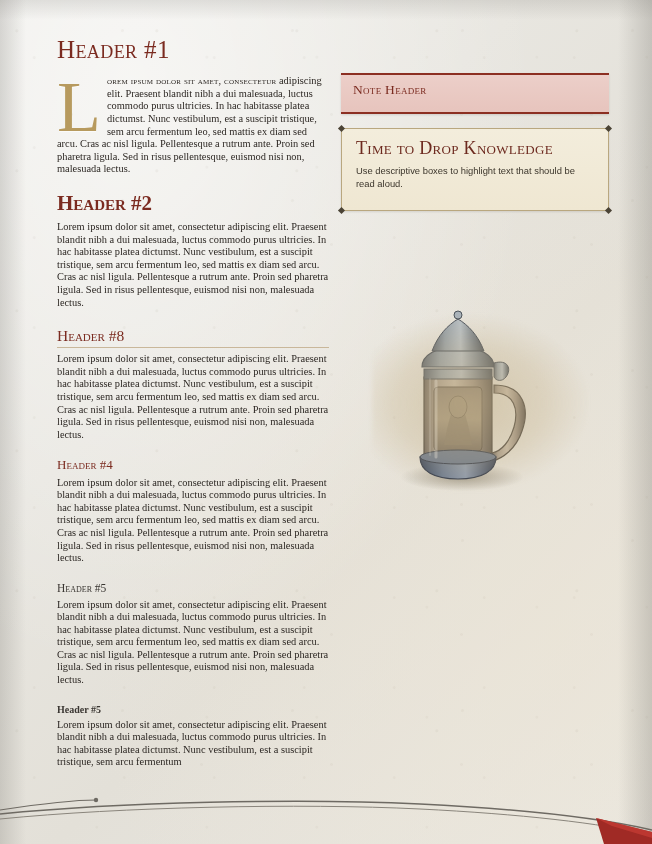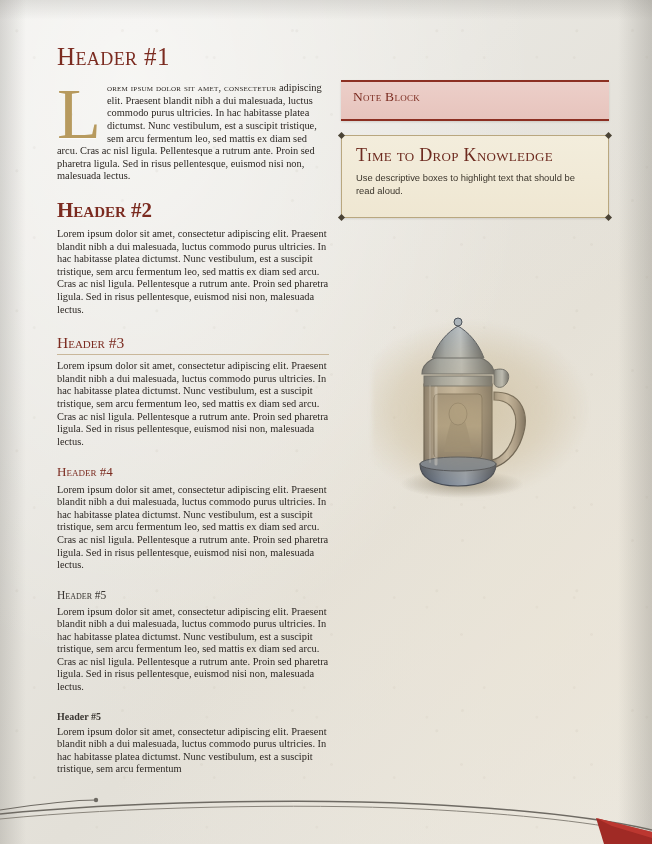--- a/index.html
+++ b/index.html
@@ -47,21 +47,21 @@
     pointer-events: none;
     background:
       linear-gradient(to right, rgba(120,118,112,0.25) 0px, rgba(120,118,112,0) 26px),
       linear-gradient(to left, rgba(120,118,112,0.30) 0px, rgba(120,118,112,0) 34px),
       linear-gradient(to bottom, rgba(120,118,112,0.18) 0px, rgba(120,118,112,0) 20px);
   }
 
   
   .content {
     position: absolute;
-    left: 0; top: 8px;
+    left: 0; top: 1px;
     width: 556px;
     height: 790px;
     z-index: 4;
   }
   .col-left {
     position: absolute;
     left: 57px;
     top: 36px;
     width: 272px;
   }
@@ -260,39 +260,39 @@
       <h1 class="h1">Header #1</h1>
 
       <div class="dropcap-wrap">
         <span class="dropcap">L</span>
         <p class="body"><span class="smallcaps-lead">orem ipsum dolor sit amet, consectetur</span><span> adipiscing elit. Praesent blandit nibh a dui malesuada, luctus commodo purus ultricies. In hac habitasse platea dictumst. Nunc vestibulum, est a suscipit tristique, sem arcu fermentum leo, sed mattis ex diam sed arcu. Cras ac nisl ligula. Pellentesque a rutrum ante. Proin sed pharetra ligula. Sed in risus pellentesque, euismod nisi non, malesuada lectus.</span></p>
       </div>
 
       <h2 class="h2">Header #2</h2>
       <p class="body">Lorem ipsum dolor sit amet, consectetur adipiscing elit. Praesent blandit nibh a dui malesuada, luctus commodo purus ultricies. In hac habitasse platea dictumst. Nunc vestibulum, est a suscipit tristique, sem arcu fermentum leo, sed mattis ex diam sed arcu. Cras ac nisl ligula. Pellentesque a rutrum ante. Proin sed pharetra ligula. Sed in risus pellentesque, euismod nisi non, malesuada lectus.</p>
 
-      <h3 class="h3">Header #3</h3>
+      <h3 class="h3">Header #8</h3>
       <p class="body">Lorem ipsum dolor sit amet, consectetur adipiscing elit. Praesent blandit nibh a dui malesuada, luctus commodo purus ultricies. In hac habitasse platea dictumst. Nunc vestibulum, est a suscipit tristique, sem arcu fermentum leo, sed mattis ex diam sed arcu. Cras ac nisl ligula. Pellentesque a rutrum ante. Proin sed pharetra ligula. Sed in risus pellentesque, euismod nisi non, malesuada lectus.</p>
 
       <h4 class="h4">Header #4</h4>
       <p class="body">Lorem ipsum dolor sit amet, consectetur adipiscing elit. Praesent blandit nibh a dui malesuada, luctus commodo purus ultricies. In hac habitasse platea dictumst. Nunc vestibulum, est a suscipit tristique, sem arcu fermentum leo, sed mattis ex diam sed arcu. Cras ac nisl ligula. Pellentesque a rutrum ante. Proin sed pharetra ligula. Sed in risus pellentesque, euismod nisi non, malesuada lectus.</p>
 
       <h5 class="h5">Header #5</h5>
       <p class="body">Lorem ipsum dolor sit amet, consectetur adipiscing elit. Praesent blandit nibh a dui malesuada, luctus commodo purus ultricies. In hac habitasse platea dictumst. Nunc vestibulum, est a suscipit tristique, sem arcu fermentum leo, sed mattis ex diam sed arcu. Cras ac nisl ligula. Pellentesque a rutrum ante. Proin sed pharetra ligula. Sed in risus pellentesque, euismod nisi non, malesuada lectus.</p>
 
       <h6 class="h6">Header #5</h6>
       <p class="body">Lorem ipsum dolor sit amet, consectetur adipiscing elit. Praesent blandit nibh a dui malesuada, luctus commodo purus ultricies. In hac habitasse platea dictumst. Nunc vestibulum, est a suscipit tristique, sem arcu fermentum</p>
 
     </div>
 
     <div class="col-right">
 
 
       <div class="note-block">
-        <div class="note-title">Note Block</div>
+        <div class="note-title">Note Header</div>
       </div>
 
       <div class="desc-block">
         <span class="corner c-tl"></span>
         <span class="corner c-tr"></span>
         <span class="corner c-bl"></span>
         <span class="corner c-br"></span>
         <div class="desc-title">Time to Drop Knowledge</div>
         <p class="desc-text">Use descriptive boxes to highlight text that should be read aloud.</p>
       </div>

